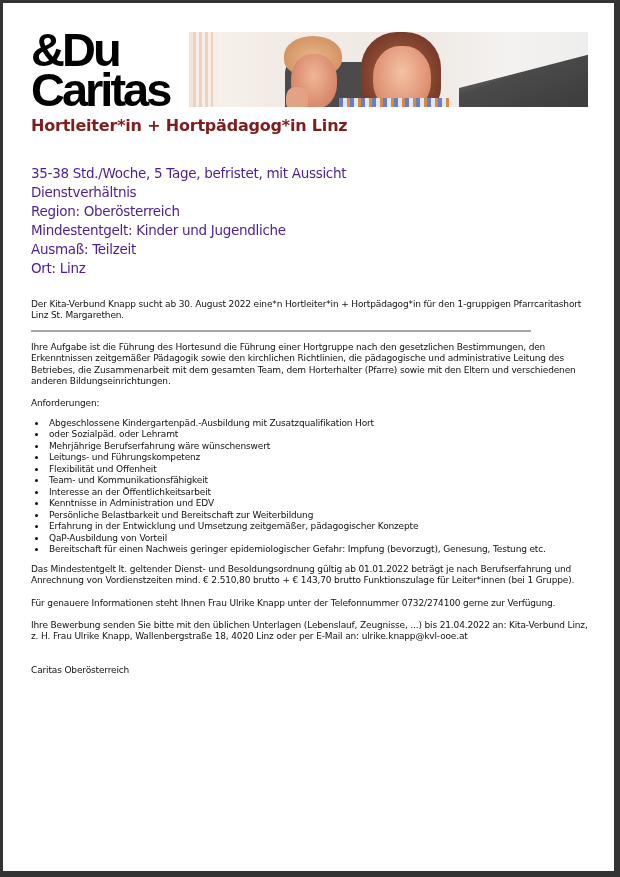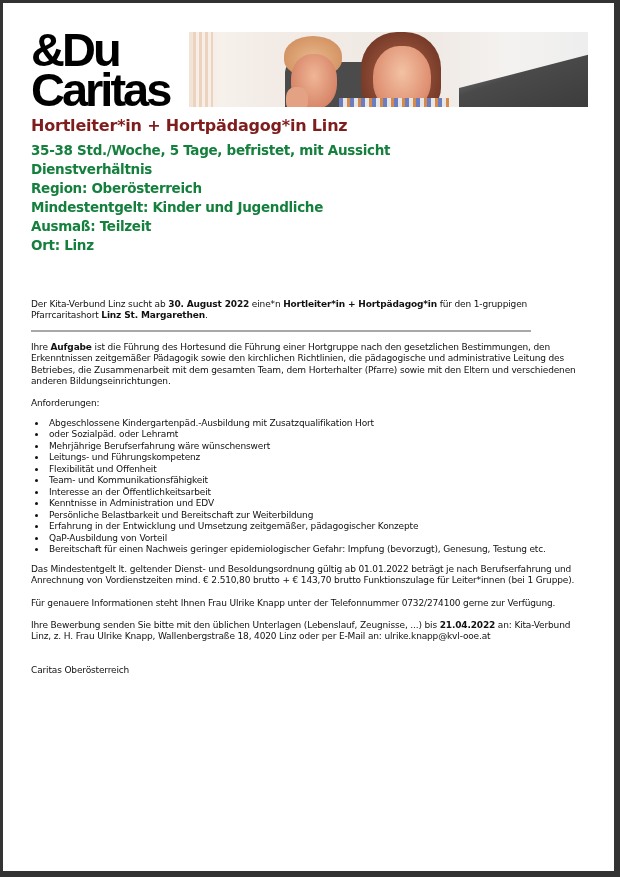--- a/index.html
+++ b/index.html
@@ -47,41 +47,41 @@
   .photo .kid2-face { position:absolute; left:184px; top:14px; width:58px; height:66px;
     background: radial-gradient(ellipse at 50% 40%, #f3c2a4 0%, #e09274 65%, #c47458 100%);
     border-radius: 46%; }
   .photo .shirt { position:absolute; left:150px; top:66px; width:110px; height:12px;
     background: repeating-linear-gradient(90deg,#6b7cc0 0 4px,#e6e6e6 4px 8px,#d58a4a 8px 11px); }
   h1 {
     position: absolute; left: 28px; top: 113px; margin: 0;
     font-size: 16px; font-weight: bold; color: #7f1d1d; letter-spacing: -0.2px;
   }
   .subhead {
-    position: absolute; left: 28px; top: 138px; margin: 0; width: 340px;
-    font-size: 13.5px; font-weight: bold; line-height: 19px; color: #15803d;
+    position: absolute; left: 28px; top: 161px; margin: 0; width: 340px;
+    font-size: 13.5px; font-weight: normal; line-height: 19px; color: #4c1d95;
     letter-spacing: -0.3px;
   }
   .subhead div { white-space: nowrap; }
   .body {
     position: absolute; left: 28px; top: 296px; width: 560px;
     font-size: 9px; line-height: 11.4px; color: #111; letter-spacing: -0.15px;
   }
   .body p { margin: 0; }
   .intro { margin-bottom: 0; }
   .rule { height: 2px; background: #a8a8a8; width: 500px; margin: 8px 0 10px 0; }
   .task { margin-bottom: 11px !important; }
   .req-heading { font-weight: normal; margin-bottom: 8px !important; }
   ul.reqs { margin: 0 0 8px 0; padding: 0 0 0 16px; list-style: disc; }
   ul.reqs li { margin: 0; padding: 0 0 0 2px; line-height: 11.5px; }
   .salary { margin-bottom: 11px !important; }
   .info { margin-bottom: 11px !important; }
   .apply { margin-bottom: 22px !important; }
   a.link { color: #0000ee; text-decoration: underline; }
-  b { font-weight: bold; }
+  b { font-weight: normal; }
 </style>
 </head>
 <body>
 
 <div class="page">
 
   <div class="logo">
     <div>&amp;Du</div>
     <div>Caritas</div>
   </div>
@@ -103,21 +103,21 @@
   <div class="subhead">
     <div>35-38 Std./Woche, 5 Tage, befristet, mit Aussicht</div>
     <div>Dienstverhältnis</div>
     <div>Region: Oberösterreich</div>
     <div>Mindestentgelt: Kinder und Jugendliche</div>
     <div>Ausmaß: Teilzeit</div>
     <div>Ort: Linz</div>
   </div>
 
   <div class="body">
-    <p class="intro"><span>Der Kita-Verbund Linz sucht ab </span><b>30. August 2022</b><span> eine*n </span><b>Hortleiter*in + Hortpädagog*in</b><span>   für den 1-gruppigen Pfarrcaritashort </span><b>Linz St. Margarethen</b><span>.</span></p>
+    <p class="intro"><span>Der Kita-Verbund Knapp sucht ab </span><b>30. August 2022</b><span> eine*n </span><b>Hortleiter*in + Hortpädagog*in</b><span>   für den 1-gruppigen Pfarrcaritashort </span><b>Linz St. Margarethen</b><span>.</span></p>
 
     <div class="rule"></div>
 
     <p class="task"><span>Ihre </span><b>Aufgabe</b><span> ist die Führung des Hortesund die Führung einer Hortgruppe nach den gesetzlichen Bestimmungen, den Erkenntnissen zeitgemäßer Pädagogik sowie den kirchlichen Richtlinien, die pädagogische und administrative Leitung des Betriebes, die Zusammenarbeit mit dem gesamten Team, dem Horterhalter (Pfarre) sowie mit den Eltern und verschiedenen anderen Bildungseinrichtungen.</span></p>
 
     <p class="req-heading">Anforderungen:</p>
     <ul class="reqs">
       <li>Abgeschlossene Kindergartenpäd.-Ausbildung mit Zusatzqualifikation Hort</li>
       <li>oder Sozialpäd. oder Lehramt</li>
       <li>Mehrjährige Berufserfahrung wäre wünschenswert</li>

